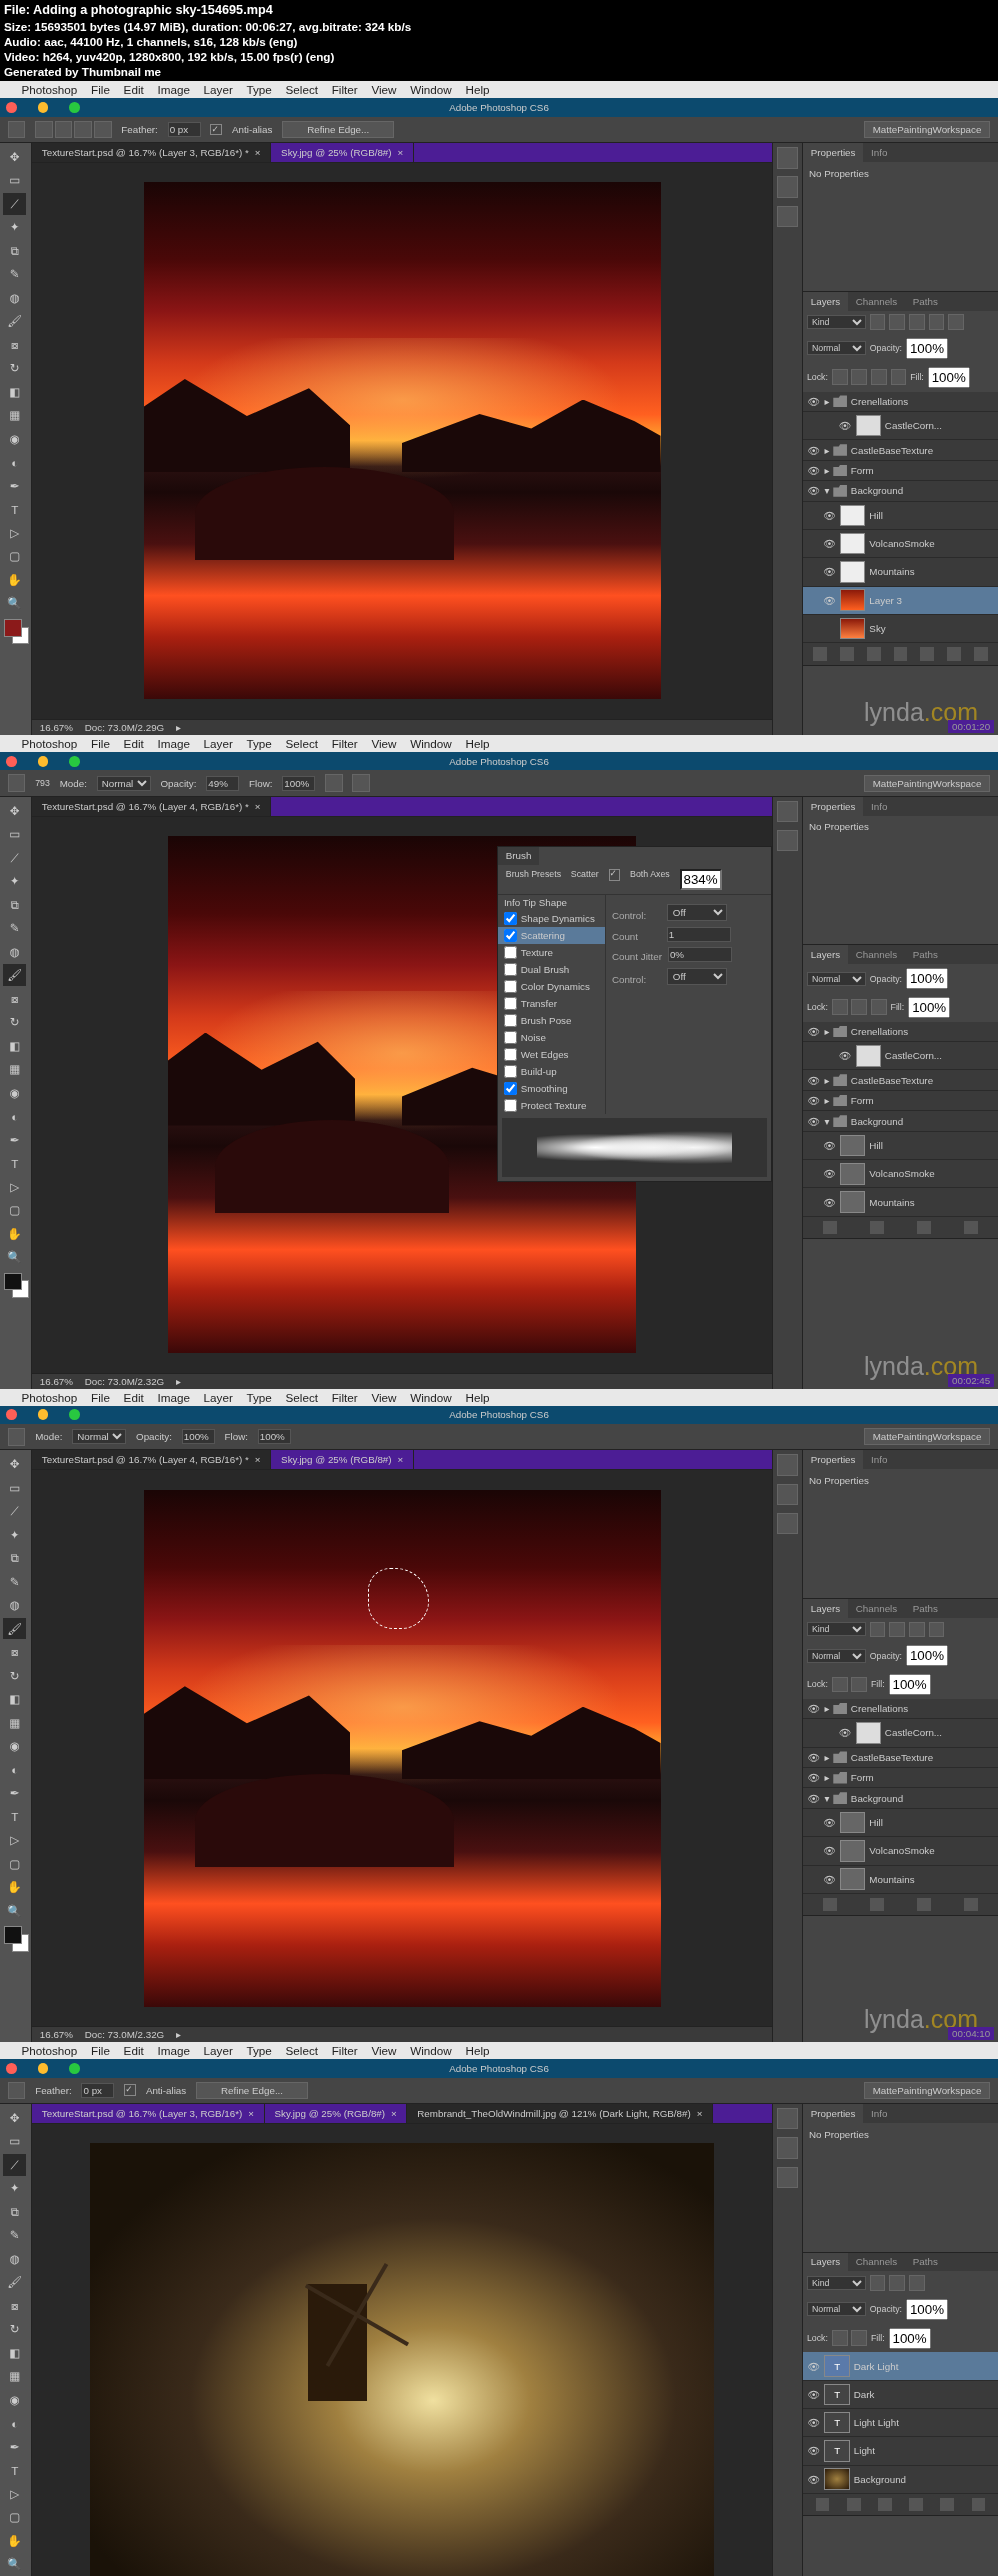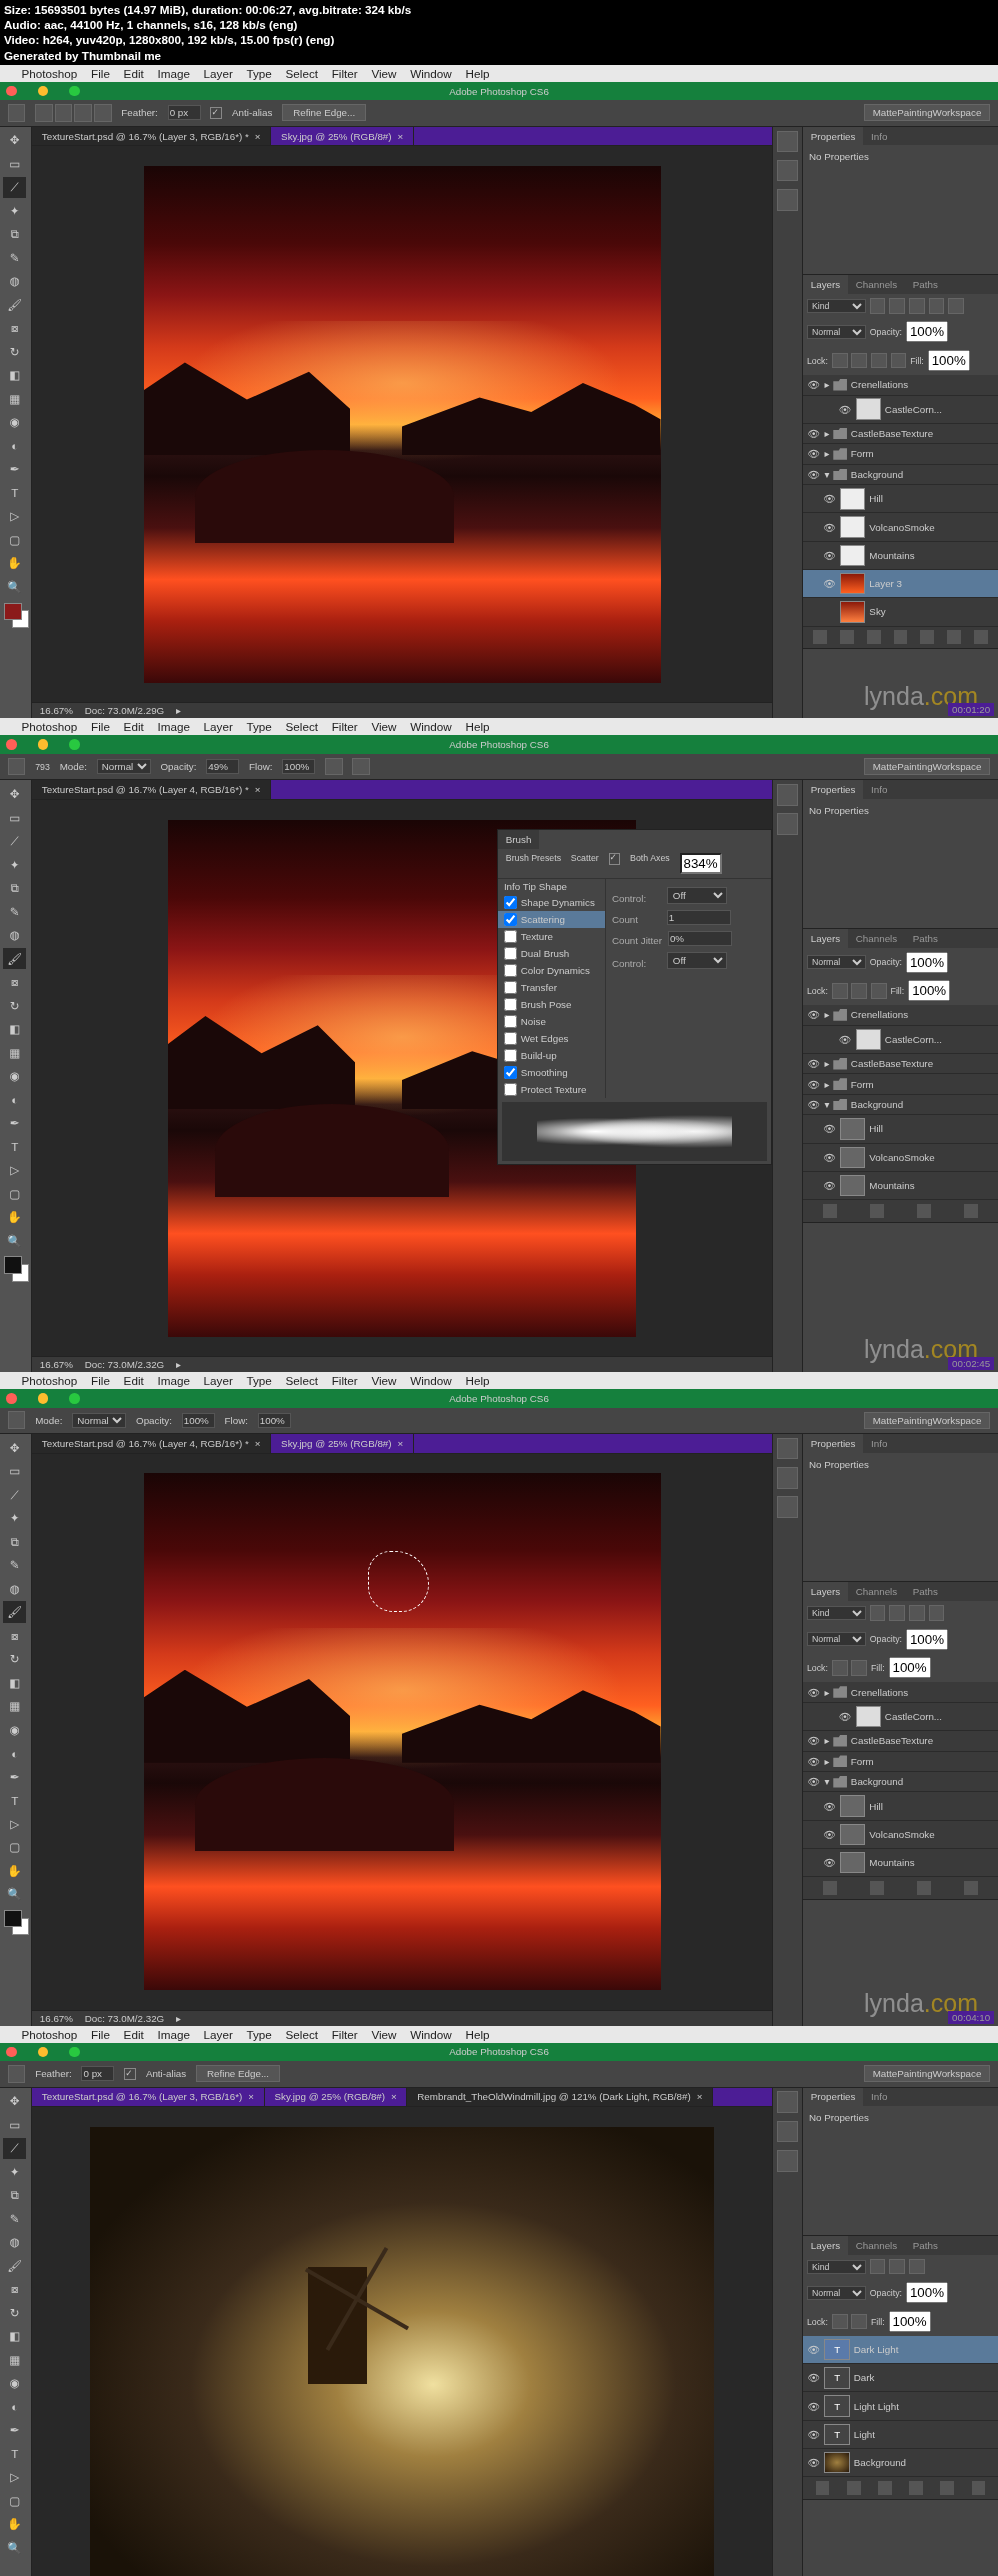--- a/index.html
+++ b/index.html
@@ -1,28 +1,28 @@
 <!DOCTYPE html>
 <html><head>
 <meta charset="utf-8">
 <style>
 body{margin:0;background:#000;font-family:"Helvetica Neue",Arial,sans-serif;font-size:9.8px;color:#ccc;width:998px}
 .meta{color:#fff;font-weight:bold;padding:2px 3.9px;font-size:12.7px;line-height:1.3}
 .meta .small{font-size:11.7px}
 .ps-window{background:#535353;position:relative}
-.traffic{display:flex;gap:21px;padding:3.9px 5.9px;background:#15803d;align-items:center}
+.traffic{display:flex;gap:21px;padding:3.9px 5.9px;background:#0c4a6e;align-items:center}
 .tlight{width:10.7px;height:10.7px;border-radius:50%}
 .red{background:#ff5f57}.yellow{background:#febc2e}.green{background:#28c840}
 .menubar{background:#e8e8e8;color:#222;display:flex;align-items:center;padding:2px 7.8px;gap:13.7px;font-size:11.7px}
 .menubar span{cursor:default}
 .apple{font-size:13.7px}
 .optionsbar{background:#454545;display:flex;align-items:center;padding:3.9px 7.8px;gap:9.8px;border-bottom:1px solid #222;font-size:9.8px}
 .optionsbar .tool-icon{width:15.6px;height:15.6px;background:#555;display:inline-block;border:1px solid #666}
 .optionsbar input[type=text]{width:29px;background:#333;border:1px solid #555;color:#ccc;font-size:9.8px;padding:1px}
-.optionsbar .btn{background:#555;border:1px solid #666;padding:2px 10px;color:#ccc;font-size:9.8px}
+.optionsbar .btn{background:#555;border:1px solid #666;padding:2px 24px;color:#ccc;font-size:9.8px}
 .workspace-badge{margin-left:auto;background:#555;padding:2px 7.8px;border:1px solid #666;font-size:9.8px}
 .main{display:flex;background:#282828}
 .toolbar{width:27px;background:#535353;display:flex;flex-direction:column;border-right:1px solid #222;padding:2px}
 .tool{width:23.4px;height:21.5px;margin:1px;background:#535353;display:flex;align-items:center;justify-content:center;font-size:11.7px;color:#ccc;cursor:pointer}
 .tool.active{background:#2a2a2a}
 .swatches{margin-top:3.9px;position:relative;height:29px}
 .swatch-fg{width:15.6px;height:15.6px;background:#8b1a1a;border:1px solid #888;position:absolute;top:0;left:2px}
 .swatch-bg{width:15.6px;height:15.6px;background:#fff;border:1px solid #888;position:absolute;top:7.8px;left:9.8px}
 .canvas-area{flex:1;background:#282828;display:flex;flex-direction:column}
 .tabs{display:flex;background:#4c1d95;border-bottom:1px solid #222}
@@ -87,20 +87,21 @@
 .lasso-cursor{position:absolute;width:59px;height:59px;border:1px dashed #fff;border-radius:40% 60% 50% 45%}
 .right-wrap{display:flex}
 .checkbox{width:9.8px;height:9.8px;border:1px solid #888;display:inline-block}
 .checkbox.checked::after{content:"✓";font-size:8.8px;color:#ccc;position:relative;top:-2px}
 .spacer{flex:1}
 </style>
 </head>
 <body>
 
 <div class="meta">
+  <div>File: Adding a photographic sky-154695.mp4</div>
   <div class="small">Size: 15693501 bytes (14.97 MiB), duration: 00:06:27, avg.bitrate: 324 kb/s</div>
   <div class="small">Audio: aac, 44100 Hz, 1 channels, s16, 128 kb/s (eng)</div>
   <div class="small">Video: h264, yuv420p, 1280x800, 192 kb/s, 15.00 fps(r) (eng)</div>
   <div class="small">Generated by Thumbnail me</div>
 </div>
 
 <div class="ps-window">
 <div class="menubar">
   <span class="apple"></span>
   <span>Photoshop</span>

